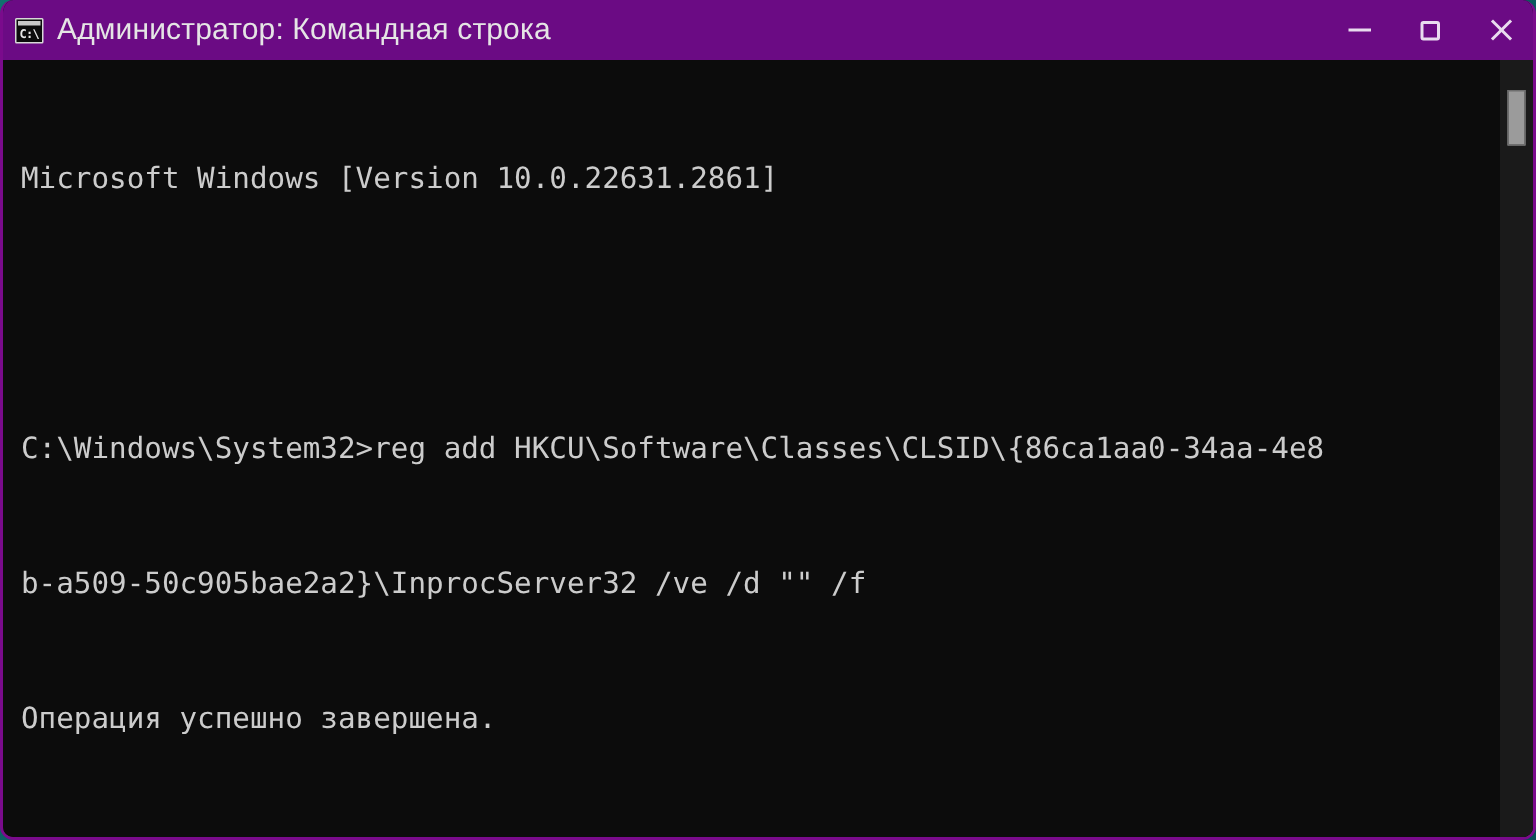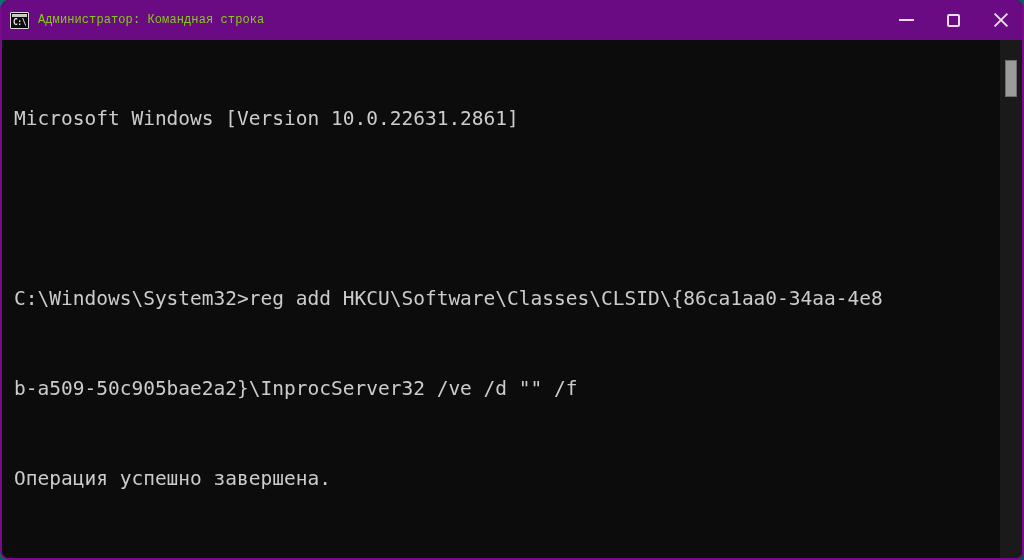--- a/index.html
+++ b/index.html
@@ -82,23 +82,23 @@
     color: #e8e8e8;
     font-family: "DejaVu Sans Mono", monospace;
     font-size: 8px;
     line-height: 11px;
     font-weight: bold;
     text-align: center;
     letter-spacing: -0.5px;
   }
 
   #title-text {
-    color: #84cc16;
-    font-size: 12px;
-    font-family: Liberation Mono, monospace;
+    color: #e5e5e5;
+    font-size: 20px;
+    font-family: Liberation Sans, sans-serif;
     white-space: nowrap;
     letter-spacing: 0.1px;
   }
 
   #window-controls {
     margin-left: auto;
     display: flex;
     height: 40px;
     align-items: stretch;
   }

